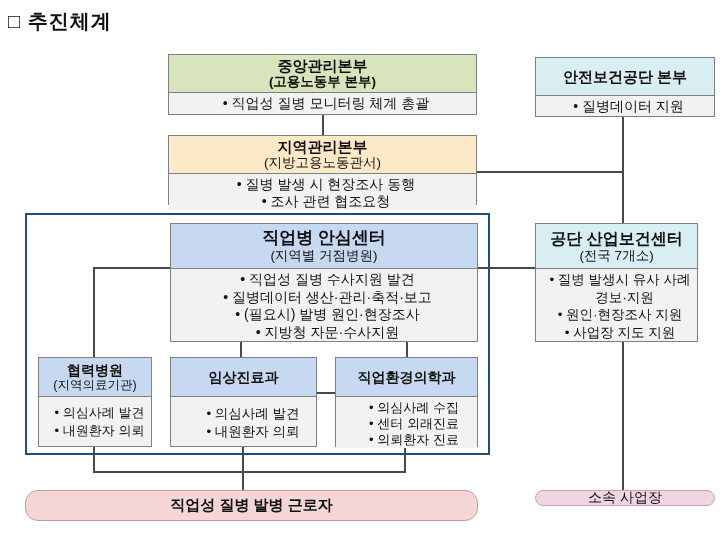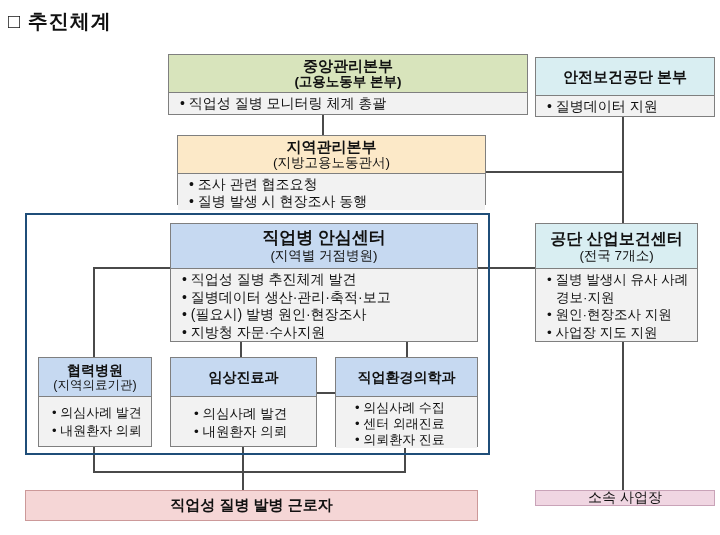--- a/index.html
+++ b/index.html
@@ -14,35 +14,35 @@
   .line.h{height:2px;}
   .line.v{width:2px;}
 
   
   .box{position:absolute;box-sizing:border-box;border:1.5px solid var(--box-border,#7f7f7f);
        background:#fff;display:flex;flex-direction:column;z-index:2;}
   .hd{display:flex;flex-direction:column;justify-content:center;align-items:center;
       border-bottom:1.5px solid var(--box-border,#7f7f7f);flex:0 0 auto;text-align:center;}
   .hd .t{font-weight:bold;font-size:15px;line-height:17px;}
   .hd .s{font-size:13.5px;line-height:16px;}
-  .bd{flex:1 1 auto;background:var(--body-gray,#f2f2f2);padding:2px 4px 0 6px;}
+  .bd{flex:1 1 auto;background:var(--body-gray,#f2f2f2);padding:2px 4px 0 6px;text-align:center;}
   .li{font-size:14px;line-height:17px;padding-left:14px;text-indent:-9px;}
 
   .hd.green {background:var(--green-header,#d8e4bc);}
   .hd.cyan  {background:var(--cyan-header,#daeef3);}
   .hd.yellow{background:var(--yellow-header,#fce9c8);}
   .hd.blue  {background:var(--blue-header,#c6d9f1);}
 
-  #central{left:168px;top:54px;width:360px;height:61px;}
+  #central{left:168px;top:54px;width:309px;height:61px;}
   #central .hd{height:37px;}
 
   #kosha-hq{left:535px;top:57px;width:180px;height:60px;}
   #kosha-hq .hd{height:37px;}
 
-  #regional{left:177px;top:135px;width:309px;height:70px;}
+  #regional{left:168px;top:135px;width:309px;height:70px;}
   #regional .hd{height:37px;}
 
   #outer{position:absolute;left:25px;top:213px;width:465px;height:242px;
          border:2.5px solid var(--outer-border,#1f4e79);box-sizing:border-box;
          background:transparent;z-index:1;}
 
   #relief{left:170px;top:223px;width:308px;height:119px;}
   #relief .hd{height:44px;}
   #relief .hd .t{font-size:17px;line-height:20px;}
   #relief .bd .li{line-height:17.5px;}
@@ -64,21 +64,21 @@
   #clinical .hd .t{font-size:14px;}
   #clinical .bd{padding-top:8px;padding-left:18px;}
   #clinical .bd .li{font-size:13.5px;line-height:18px;}
 
   #occenv{left:335px;top:357px;width:143px;height:90px;}
   #occenv .hd{height:38px;}
   #occenv .hd .t{font-size:14px;}
   #occenv .bd{padding-top:3px;padding-left:14px;}
   #occenv .bd .li{font-size:13px;line-height:16px;}
 
-  .endbox{position:absolute;box-sizing:border-box;display:flex;align-items:center;justify-content:center;z-index:2;}
+  .endbox{position:absolute;box-sizing:border-box;display:flex;align-items:center;justify-content:center;z-index:2;border-radius:13px;}
   #worker{left:25px;top:490px;width:453px;height:31px;
           background:var(--pink-fill,#f5d6d6);border:1.5px solid var(--pink-border,#cc9999);
           font-size:15px;font-weight:bold;}
   #workplace{left:535px;top:490px;width:180px;height:16px;
           background:var(--workplace-fill,#f0d6e2);border:1.5px solid var(--workplace-border,#c9a3b8);
           font-size:14px;}
 
   #watermark{position:absolute;left:548px;top:487px;z-index:5;pointer-events:none;
           font-style:italic;font-weight:900;font-size:28px;letter-spacing:1px;
           color:rgba(255,255,255,0.8);text-shadow:0 0 2px rgba(120,120,120,0.25);}
@@ -125,32 +125,32 @@
       <div class="li">• 질병데이터 지원</div>
     </div>
   </div>
 
   <div class="box" id="regional">
     <div class="hd yellow">
       <div class="t">지역관리본부</div>
       <div class="s">(지방고용노동관서)</div>
     </div>
     <div class="bd">
+      <div class="li">• 질병 발생 시 현장조사 동행</div>
       <div class="li">• 조사 관련 협조요청</div>
-      <div class="li">• 질병 발생 시 현장조사 동행</div>
     </div>
   </div>
 
   <div class="box" id="relief">
     <div class="hd blue">
       <div class="t">직업병 안심센터</div>
       <div class="s">(지역별 거점병원)</div>
     </div>
     <div class="bd">
-      <div class="li">• 직업성 질병 추진체계 발견</div>
+      <div class="li">• 직업성 질병 수사지원 발견</div>
       <div class="li">• 질병데이터 생산·관리·축적·보고</div>
       <div class="li">• (필요시) 발병 원인·현장조사</div>
       <div class="li">• 지방청 자문·수사지원</div>
     </div>
   </div>
 
   <div class="box" id="kosha-center">
     <div class="hd cyan">
       <div class="t">공단 산업보건센터</div>
       <div class="s">(전국 7개소)</div>

